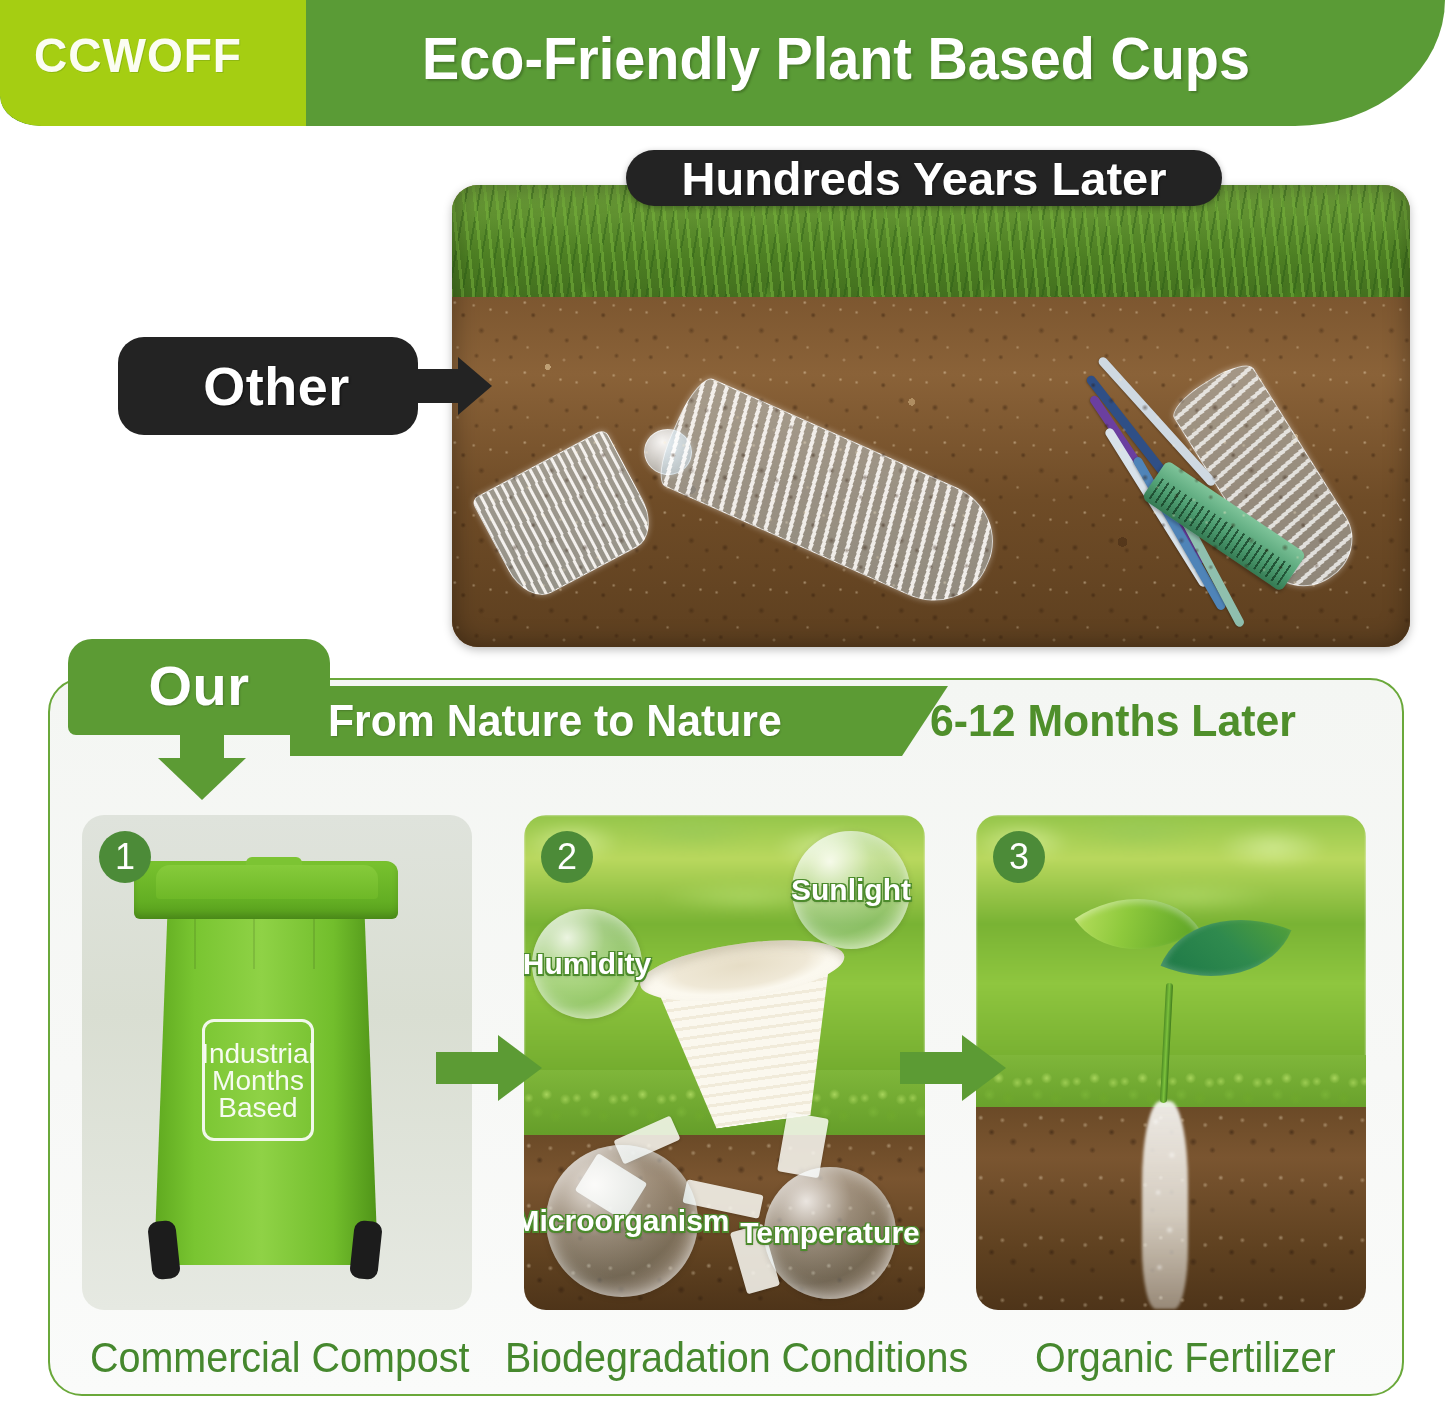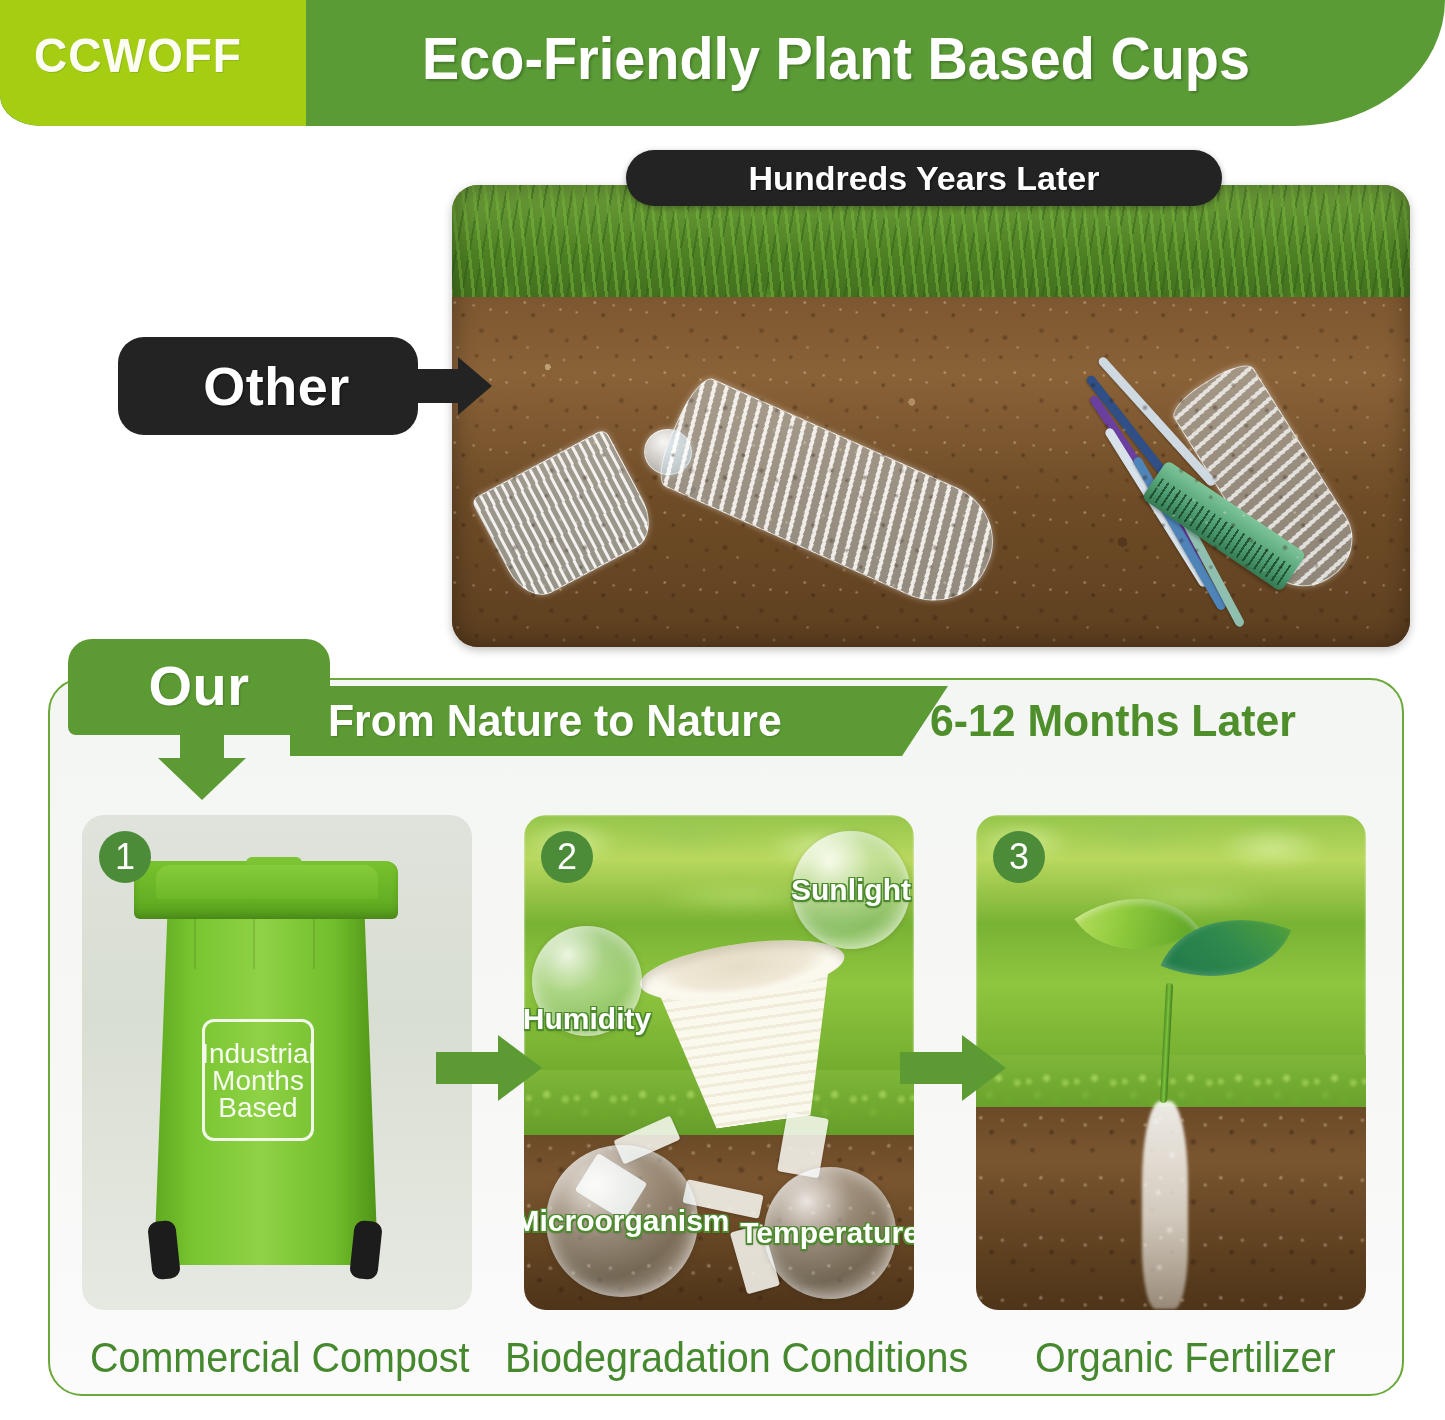--- a/index.html
+++ b/index.html
@@ -318,21 +318,21 @@
 
   
   .step-panel {
     position: absolute;
     top: 815px;
     width: 390px; height: 495px;
     border-radius: 22px;
     overflow: hidden;
   }
   #step-panel-1 { left: 82px;  background: linear-gradient(180deg, #DFE3DC 0%, #D9DED2 40%, #E6E9E2 100%); }
-  #step-panel-2 { left: 524px; }
+  #step-panel-2 { left: 524px; padding-left: 11px; }
   #step-panel-3 { left: 976px; }
 
   .step-badge {
     position: absolute;
     left: 17px; top: 16px;
     width: 52px; height: 52px;
     border-radius: 50%;
     background: #4C8B38;
     color: #FFFFFF;
     font-size: 36px;
@@ -628,21 +628,21 @@
     <div class="straw" style="left:596px; top:178px; width:200px; background:#6b3fa0; transform:rotate(56deg);"></div>
     <div class="straw" style="left:612px; top:206px; width:185px; background:#d8e2ea; transform:rotate(58deg);"></div>
     <div class="straw" style="left:640px; top:232px; width:175px; background:#4f84b8; transform:rotate(60deg);"></div>
     <div class="straw" style="left:672px; top:254px; width:160px; background:#8fbfae; transform:rotate(62deg);"></div>
     <div id="comb"></div>
   </div>
   <div style="position:absolute;left:0;top:0;right:0;bottom:0;box-shadow:inset 0 0 26px rgba(0,0,0,0.35);border-radius:26px;pointer-events:none;"></div>
 </div>
 
 <div style="position:absolute;left:626px;top:150px;width:596px;height:56px;background:#232323;border-radius:28px;display:flex;align-items:center;justify-content:center;box-shadow:0 2px 6px rgba(0,0,0,0.3);">
-  <span style="font-size:34px;font-weight:bold;color:#FFFFFF;font-family:'Liberation Sans Narrow','Liberation Sans',sans-serif;white-space:nowrap;text-shadow:1px 1px 2px rgba(0,0,0,0.5);">Hundreds Years Later</span>
+  <span style="font-size:47px;font-weight:bold;color:#FFFFFF;font-family:'Liberation Sans Narrow','Liberation Sans',sans-serif;white-space:nowrap;text-shadow:1px 1px 2px rgba(0,0,0,0.5);">Hundreds Years Later</span>
 </div>
 
 <div id="other-badge-wrap">
   <div id="other-badge-stem"></div>
   <div id="other-badge-arrow"></div>
   <div id="other-badge">
     <span id="other-badge-text">Other</span>
   </div>
 </div>
 
@@ -691,21 +691,21 @@
 
   <div class="p2-flake" style="left:92px;top:312px;width:62px;height:26px;transform:rotate(-24deg);"></div>
   <div class="p2-flake" style="left:258px;top:300px;width:42px;height:60px;transform:rotate(10deg);"></div>
   <div class="p2-flake" style="left:160px;top:372px;width:78px;height:24px;transform:rotate(12deg);"></div>
   <div class="p2-flake" style="left:214px;top:412px;width:34px;height:64px;transform:rotate(-16deg);"></div>
   <div class="p2-flake" style="left:58px;top:350px;width:58px;height:44px;transform:rotate(32deg);"></div>
 
   <div class="bubble" style="left:268px;top:16px;width:118px;height:118px;">
     <span class="bubble-label">Sunlight</span>
   </div>
-  <div class="bubble" style="left:8px;top:111px;width:110px;height:110px;align-items:flex-end;">
+  <div class="bubble" style="left:8px;top:94px;width:110px;height:110px;">
     <span class="bubble-label">Humidity</span>
   </div>
   <div class="bubble" style="left:240px;top:352px;width:132px;height:132px;">
     <span class="bubble-label">Temperature</span>
   </div>
   <div class="bubble" style="left:22px;top:330px;width:152px;height:152px;">
     <span class="bubble-label">Microorganism</span>
   </div>
 
   <div class="step-badge">2</div>

